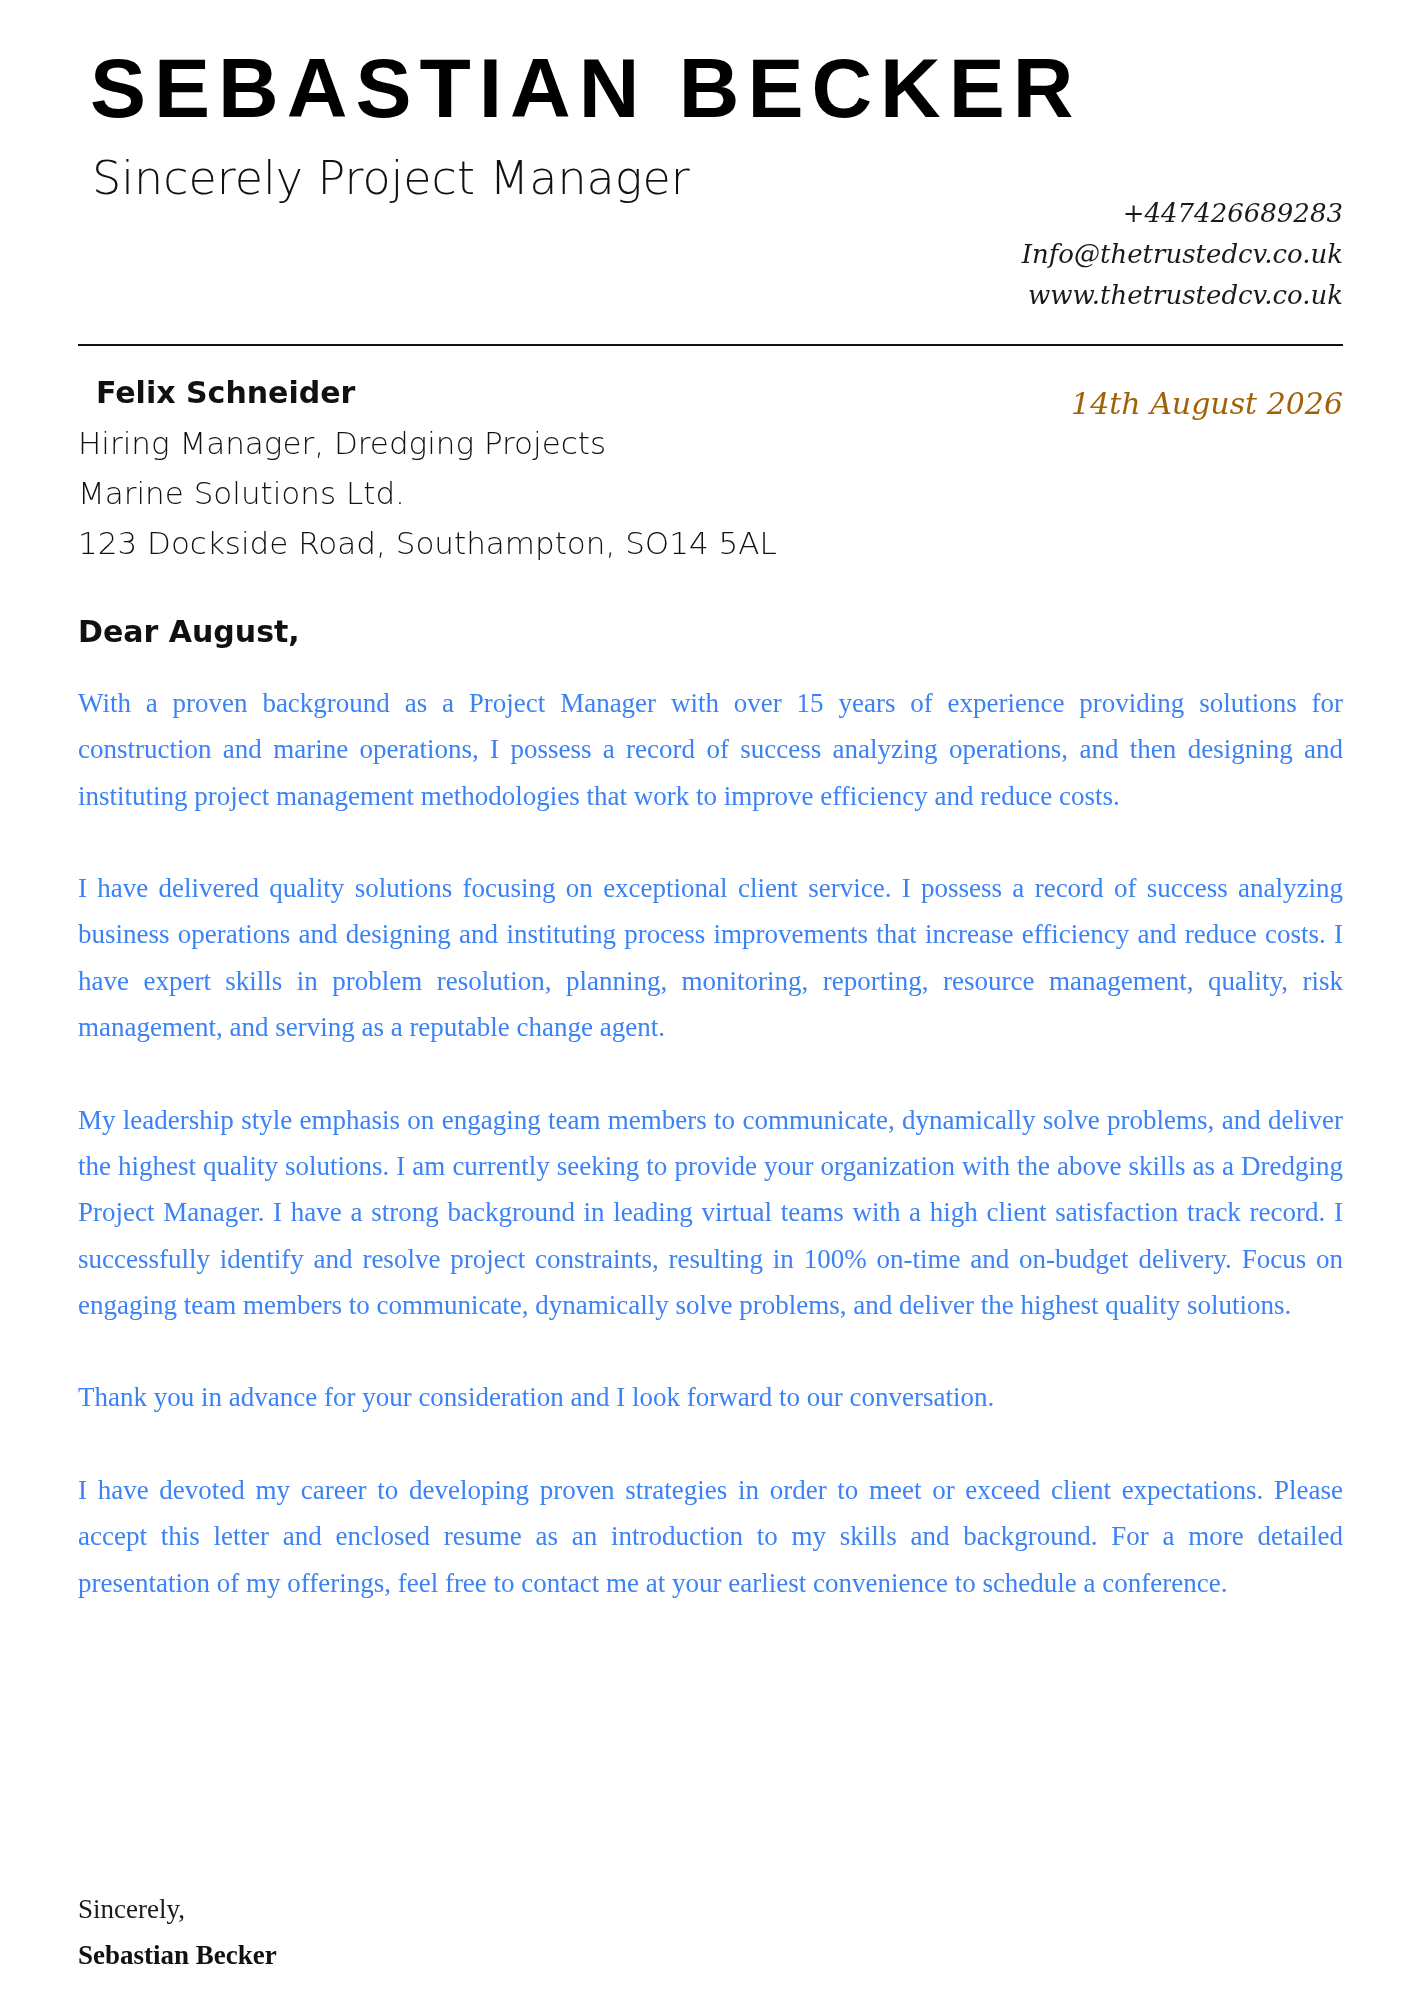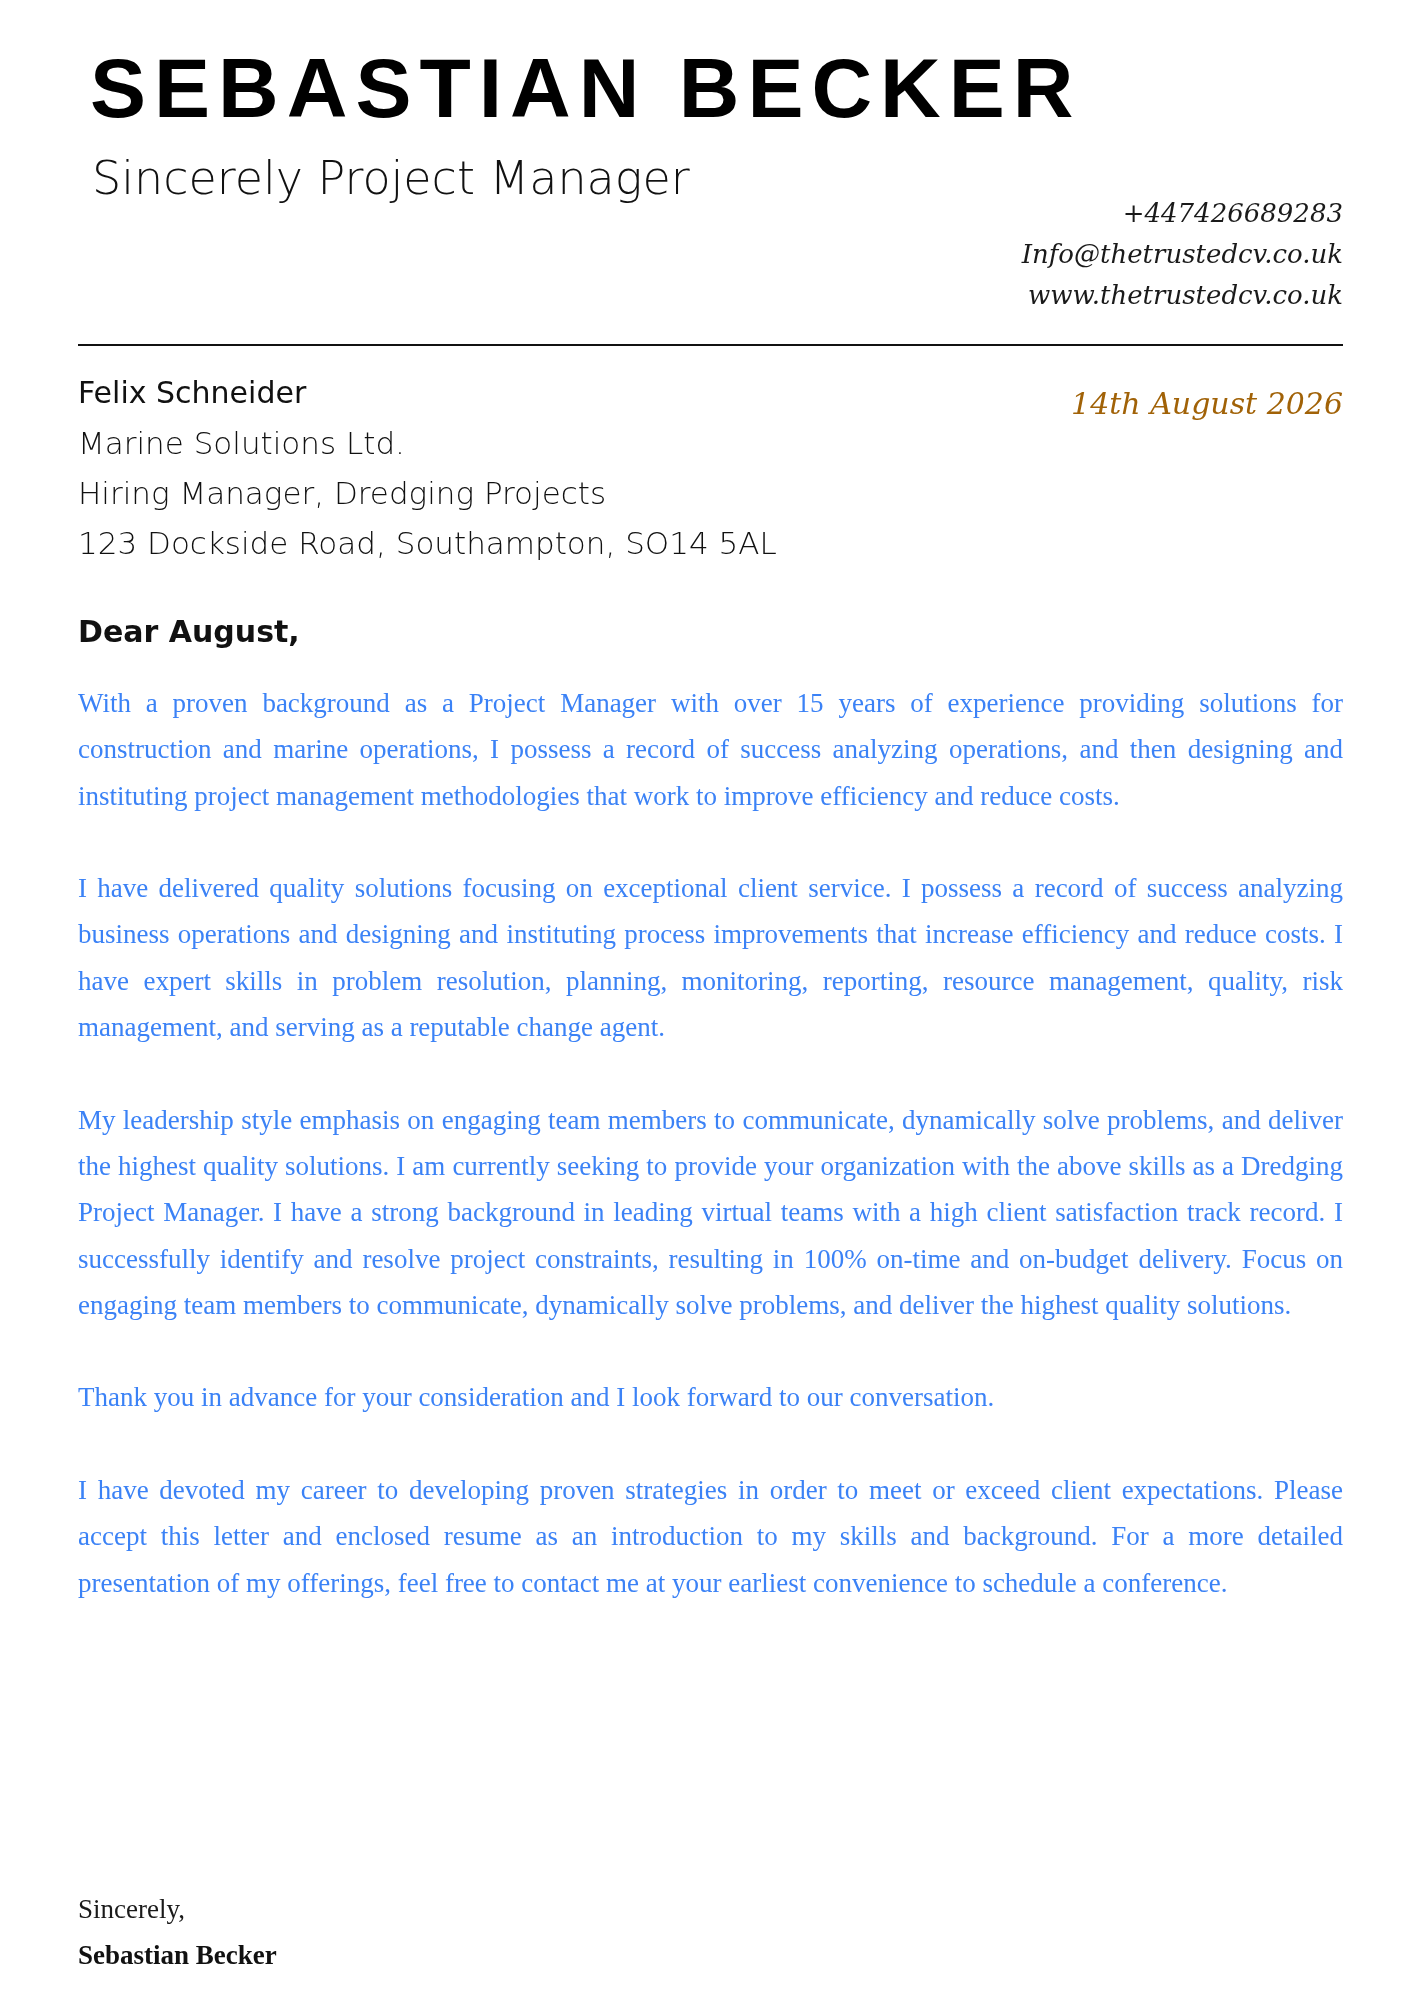--- a/index.html
+++ b/index.html
@@ -66,24 +66,25 @@
       border-top: 2.5px solid #111111;
     }
     .recipient {
       position: absolute;
       left: 78px;
       top: 368px;
       font-family: "DejaVu Sans", sans-serif;
       color: #111111;
     }
     .recipient .r-name {
-      font-weight: 400;
+      font-weight: 700;
       font-size: 30px;
       line-height: 50px;
       white-space: nowrap;
+      margin-left: 18px;
     }
     .recipient .r-line {
       font-weight: 300;
       font-size: 31px;
       line-height: 50px;
       white-space: nowrap;
     }
     .date {
       position: absolute;
       right: 71px;
@@ -146,22 +147,22 @@
   <div class="contact">
     <div>+447426689283</div>
     <div>Info@thetrustedcv.co.uk</div>
     <div>www.thetrustedcv.co.uk</div>
   </div>
 
   <div class="divider"></div>
 
   <div class="recipient">
     <div class="r-name">Felix Schneider</div>
+    <div class="r-line">Hiring Manager, Dredging Projects</div>
     <div class="r-line">Marine Solutions Ltd.</div>
-    <div class="r-line">Hiring Manager, Dredging Projects</div>
     <div class="r-line">123 Dockside Road, Southampton, SO14 5AL</div>
   </div>
 
   <div class="date">14th August 2026</div>
 
   <div class="salutation">Dear August,</div>
 
   <div class="body-text">
     <p>With a proven background as a Project Manager with over 15 years of experience providing solutions for construction and marine operations, I possess a record of success analyzing operations, and then designing and instituting project management methodologies that work to improve efficiency and reduce costs.</p>
     <p>I have delivered quality solutions focusing on exceptional client service. I possess a record of success analyzing business operations and designing and instituting process improvements that increase efficiency and reduce costs. I have expert skills in problem resolution, planning, monitoring, reporting, resource management, quality, risk management, and serving as a reputable change agent.</p>

